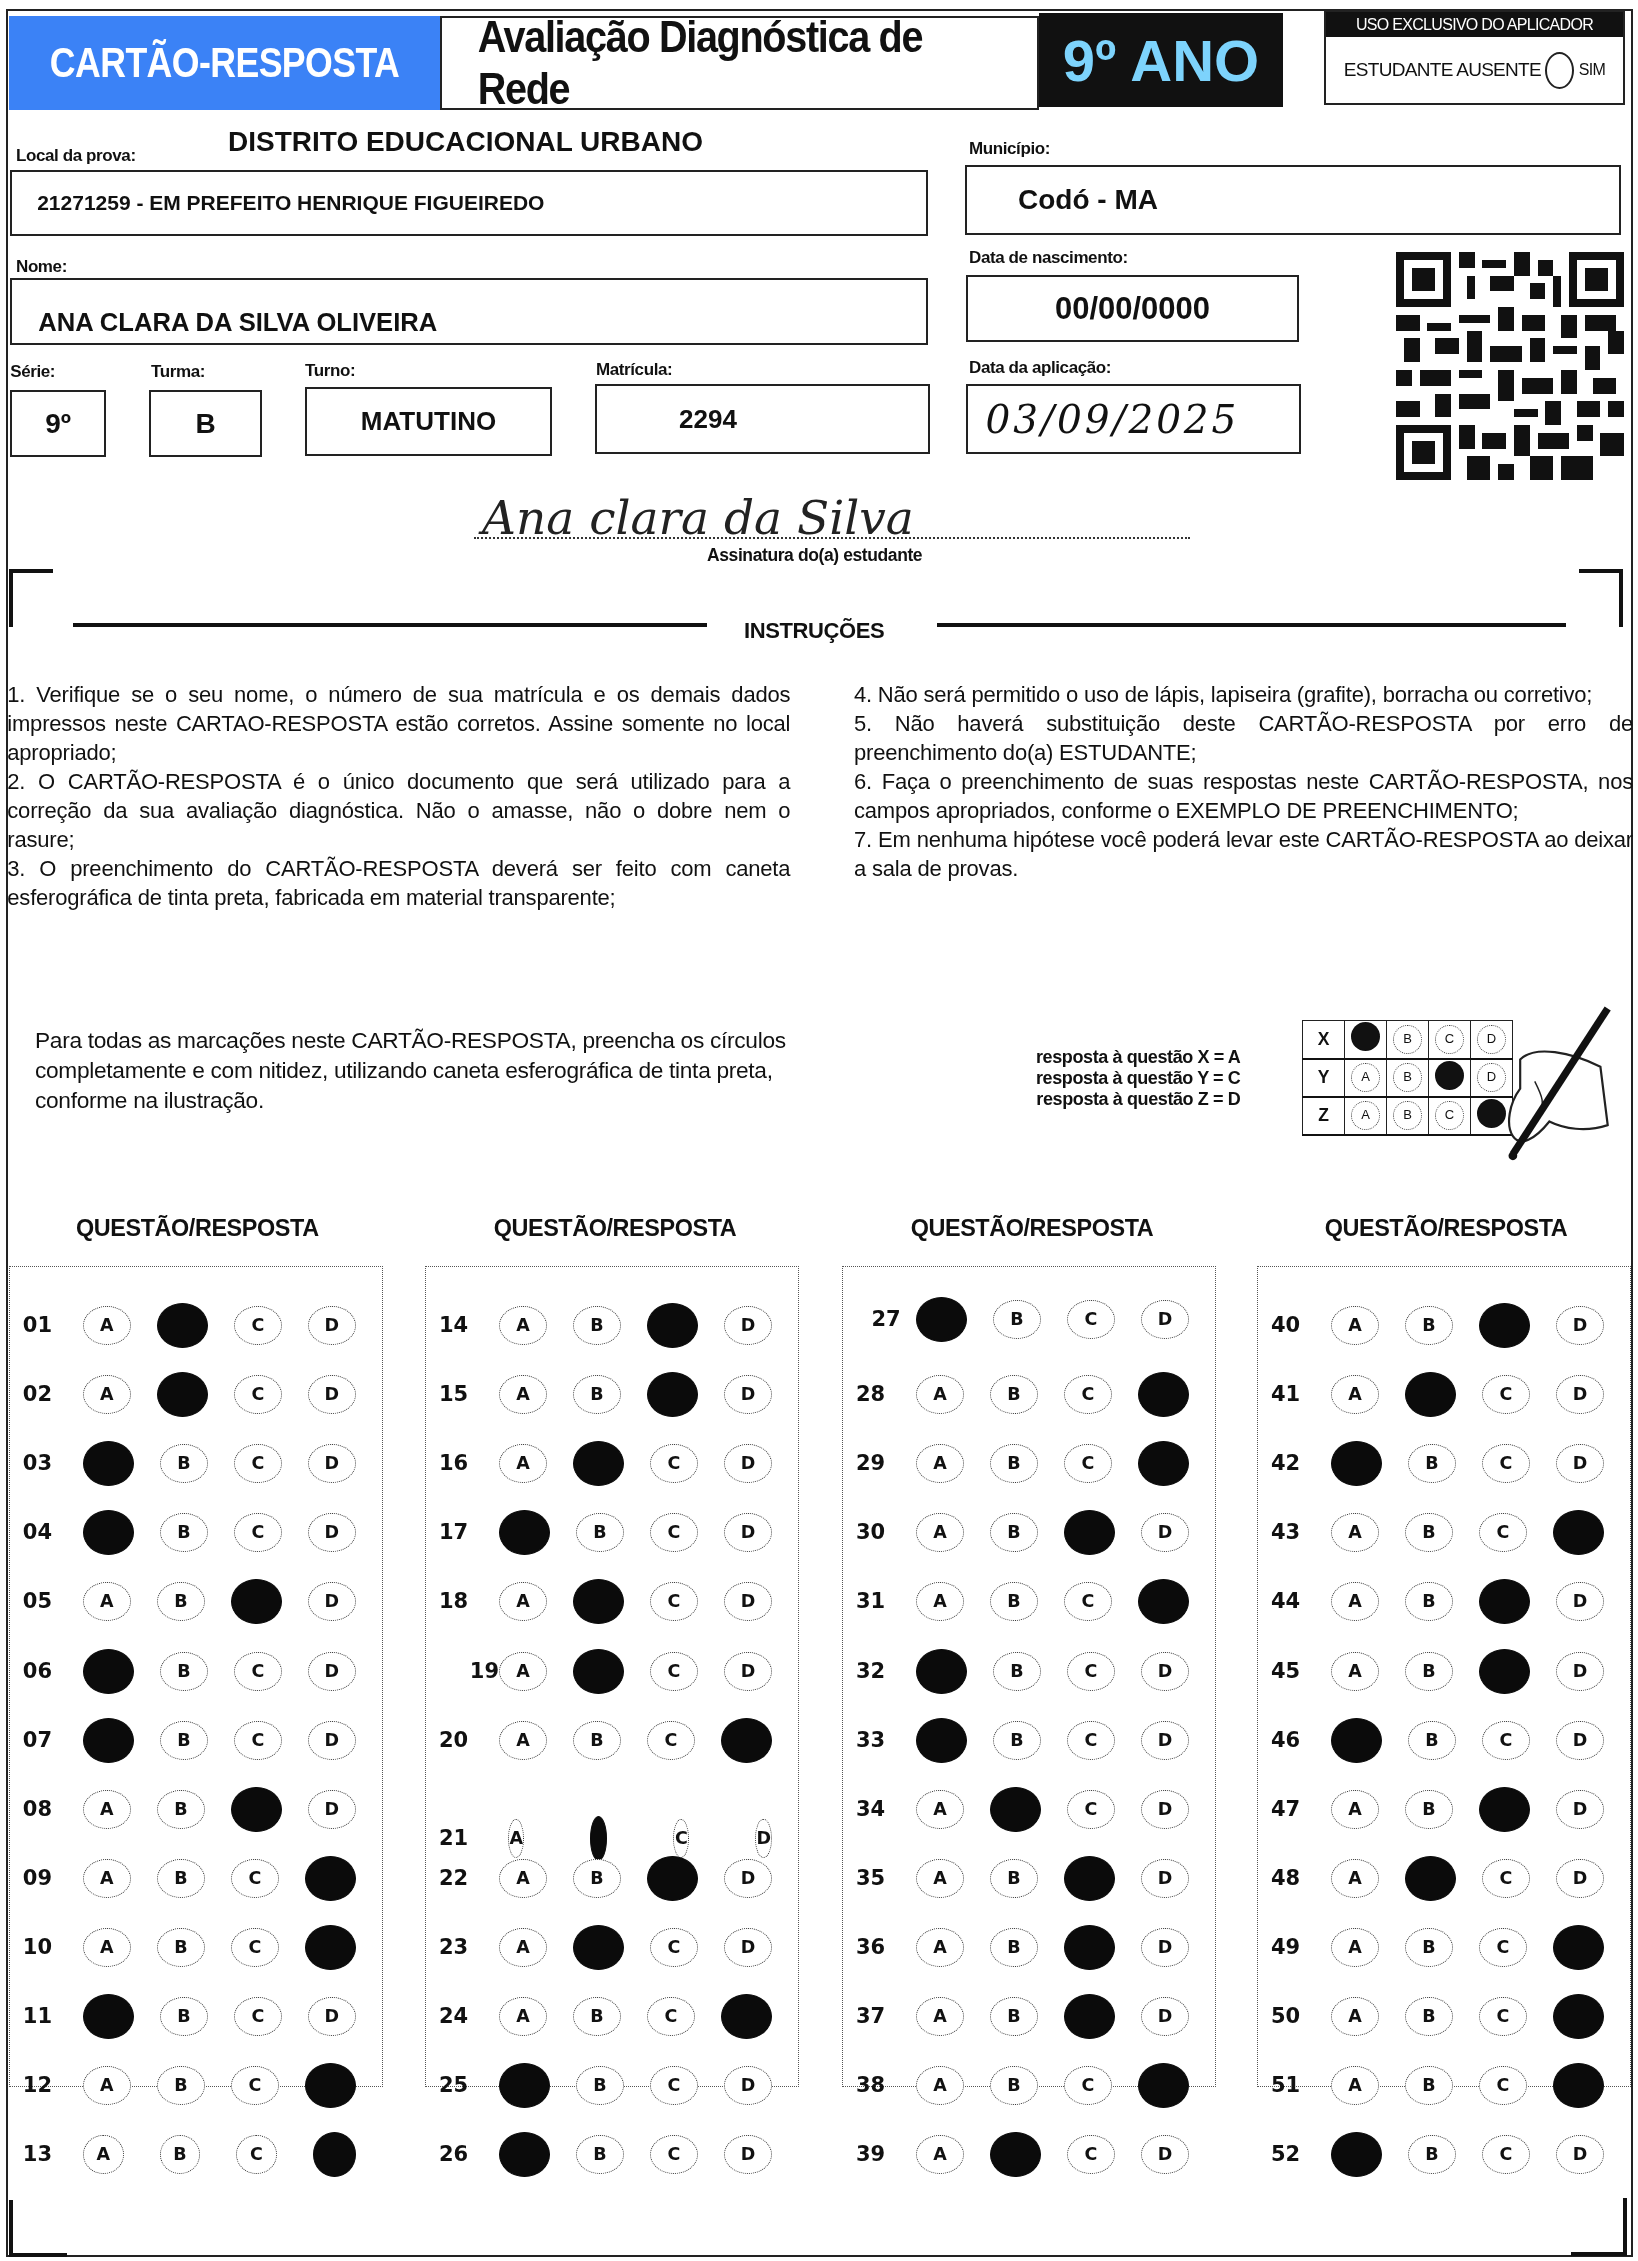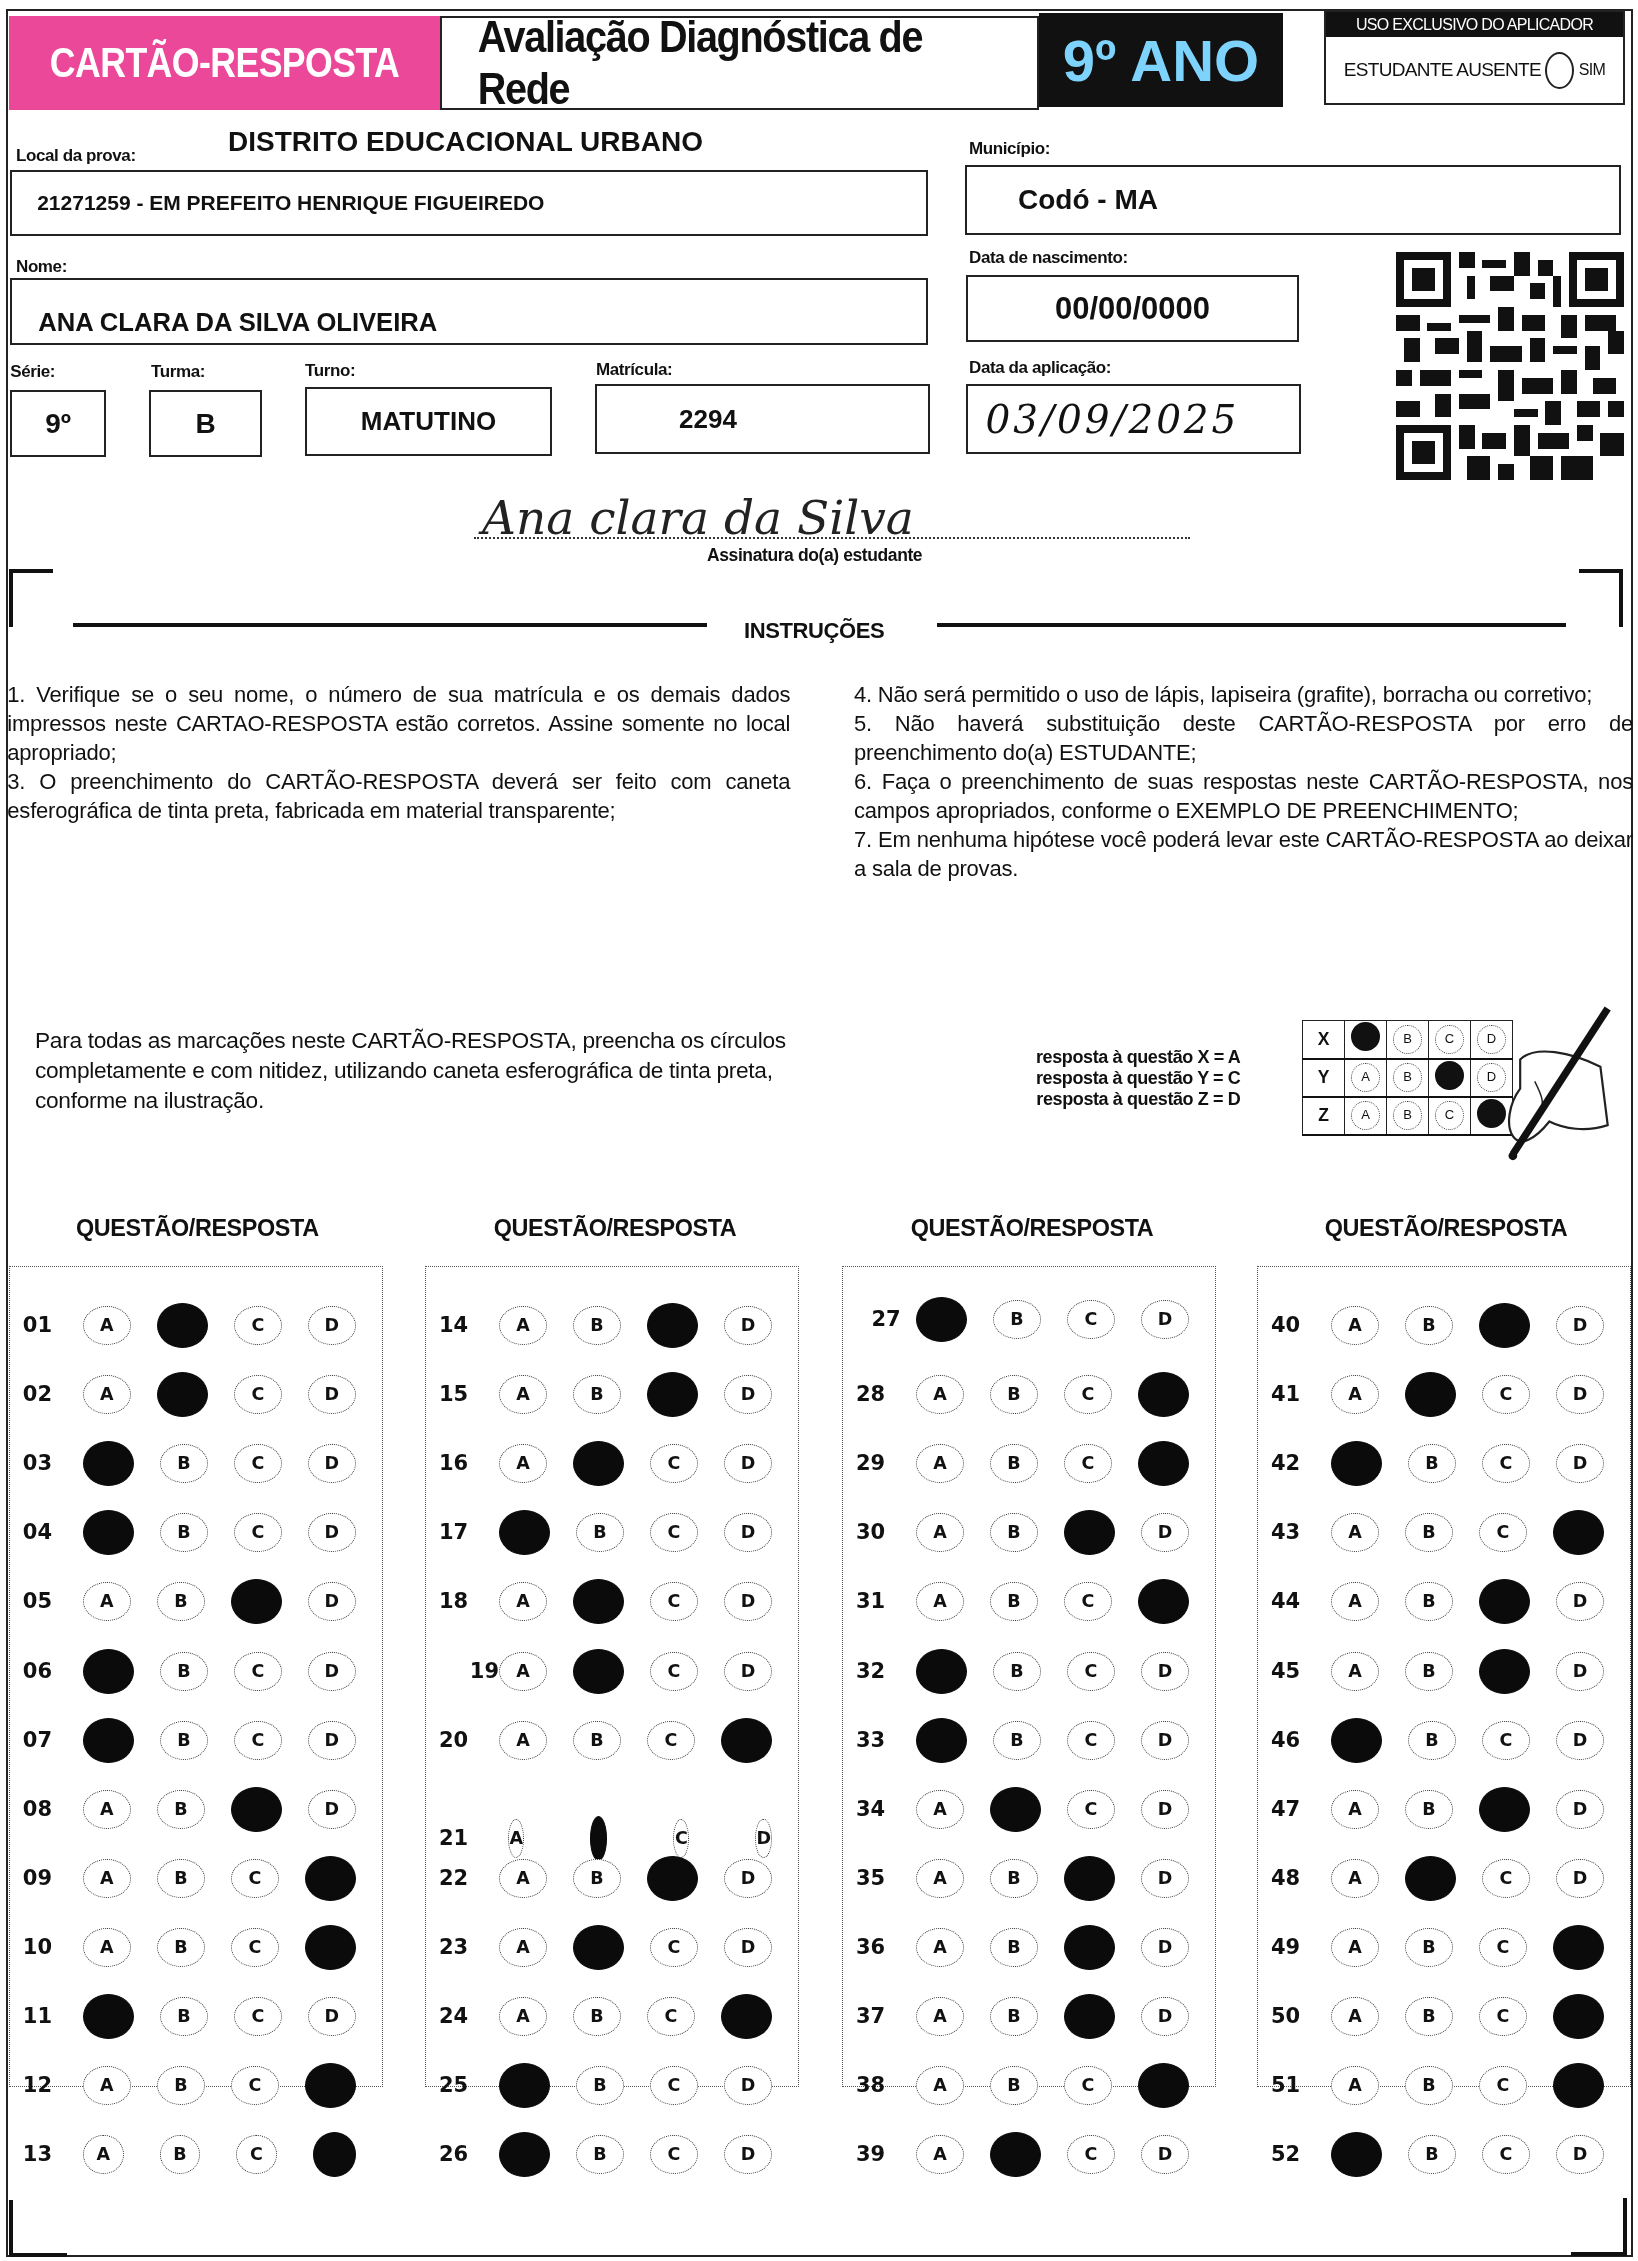--- a/index.html
+++ b/index.html
@@ -2,21 +2,21 @@
 <html style="font-size:11.7px"><head>
 <meta charset="utf-8">
 <style>
   * { box-sizing: border-box; margin: 0; padding: 0; }
   html, body { width: 1639px; height: 2261px; background: #ffffff; overflow: hidden; }
   body { position: relative; font-family: "Liberation Sans", "DejaVu Sans", sans-serif; color: #111; }
   .abs { position: absolute; }
   .frame { left: 5.8px; top: 8.8px; width: 1627px; height: 2248px; border: 2.2px solid #222; }
 
   
-  .hdr-black { left: 8.8px; top: 16px; width: 431px; height: 94px; background: #ec4899; color: #fff;
+  .hdr-black { left: 8.8px; top: 16px; width: 431px; height: 94px; background: #3b82f6; color: #fff;
                font-family: "Liberation Sans", sans-serif; font-weight: bold; font-size: 42px;
                display: flex; align-items: center; justify-content: center; transform: scaleX(0.82); transform-origin: left center; width: 526px; letter-spacing: -0.7px; }
   .hdr-title { left: 440px; top: 16px; width: 599px; height: 94px; border: 2.2px solid #222; background: #fff;
                font-weight: bold; font-size: 45px; display: flex; align-items: center; justify-content: center; letter-spacing: -1.5px; }
   .hdr-grade { left: 1039px; top: 13px; width: 244px; height: 94px; background: #111; color: #7dd3fc;
                font-weight: bold; font-size: 58px; display: flex; align-items: center; justify-content: center; }
   .absent-box { left: 1324px; top: 10.2px; width: 301px; height: 95px; border: 2.2px solid #222; }
   .absent-head { left: 0; top: 0; width: 100%; height: 25px; background: #111; color: #fff; font-size: 16px;
                  display: flex; align-items: center; justify-content: center; letter-spacing: -0.7px; }
   .absent-row { left: 0; top: 25px; width: 100%; height: 66px; display: flex; align-items: center; justify-content: center; gap: 4.4px; font-size: 19px; letter-spacing: -0.7px; }
@@ -197,20 +197,21 @@
 <div class="corner" style="left:1579px;top:569px;width:44px;height:58px;border-width:4.4px 4.4px 0 0;"></div>
 <div class="corner" style="left:8.8px;top:2200px;width:58px;height:57px;border-width:0 0 4.4px 4.4px;"></div>
 <div class="corner" style="left:1571px;top:2198px;width:56px;height:58px;border-width:0 4.4px 4.4px 0;"></div>
 
 <div class="abs instr-rule" style="left:73px;top:623px;width:634px;"></div>
 <div class="abs instr-title">INSTRUÇÕES</div>
 <div class="abs instr-rule" style="left:937px;top:623px;width:629px;"></div>
 
 <div class="abs instr-col" style="left:7.3px;top:680px;width:783px;">
   <p>1. Verifique se o seu nome, o número de sua matrícula e os demais dados impressos neste CARTAO-RESPOSTA estão corretos. Assine somente no local apropriado;</p>
+  <p>2. O CARTÃO-RESPOSTA é o único documento que será utilizado para a correção da sua avaliação diagnóstica. Não o amasse, não o dobre nem o rasure;</p>
   <p>3. O preenchimento do CARTÃO-RESPOSTA deverá ser feito com caneta esferográfica de tinta preta, fabricada em material transparente;</p>
 </div>
 <div class="abs instr-col" style="left:854px;top:680px;width:779px;">
   <p>4. Não será permitido o uso de lápis, lapiseira (grafite), borracha ou corretivo;</p>
   <p>5. Não haverá substituição deste CARTÃO-RESPOSTA por erro de preenchimento do(a) ESTUDANTE;</p>
   <p>6. Faça o preenchimento de suas respostas neste CARTÃO-RESPOSTA, nos campos apropriados, conforme o EXEMPLO DE PREENCHIMENTO;</p>
   <p>7. Em nenhuma hipótese você poderá levar este CARTÃO-RESPOSTA ao deixar a sala de provas.</p>
 </div>
 
 <div class="abs tip">Para todas as marcações neste CARTÃO-RESPOSTA, preencha os círculos completamente e com nitidez, utilizando caneta esferográfica de tinta preta, conforme na ilustração.</div>

